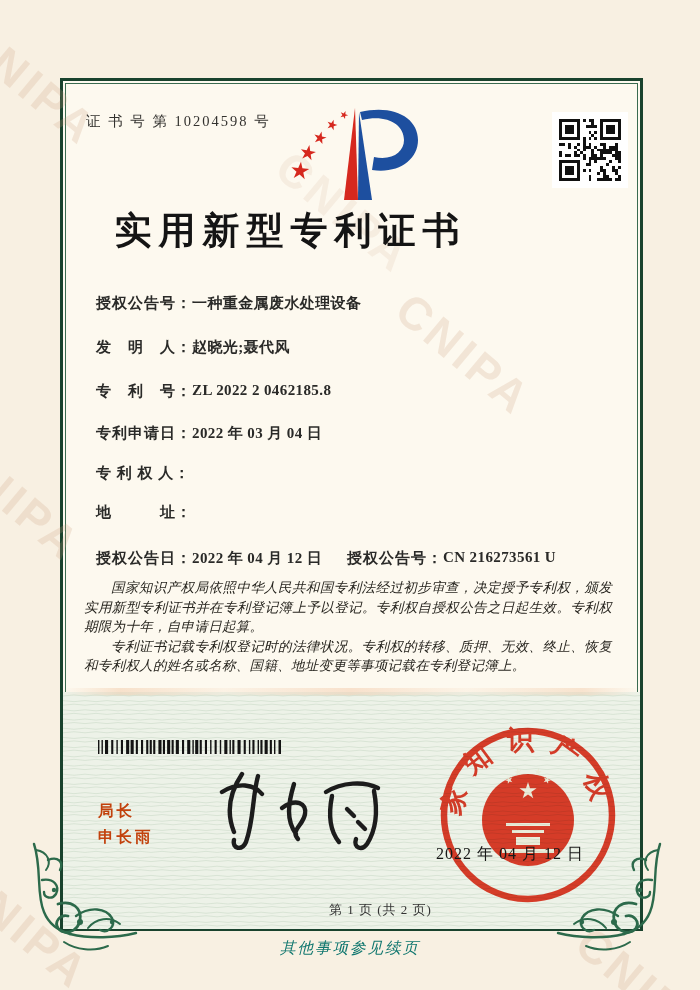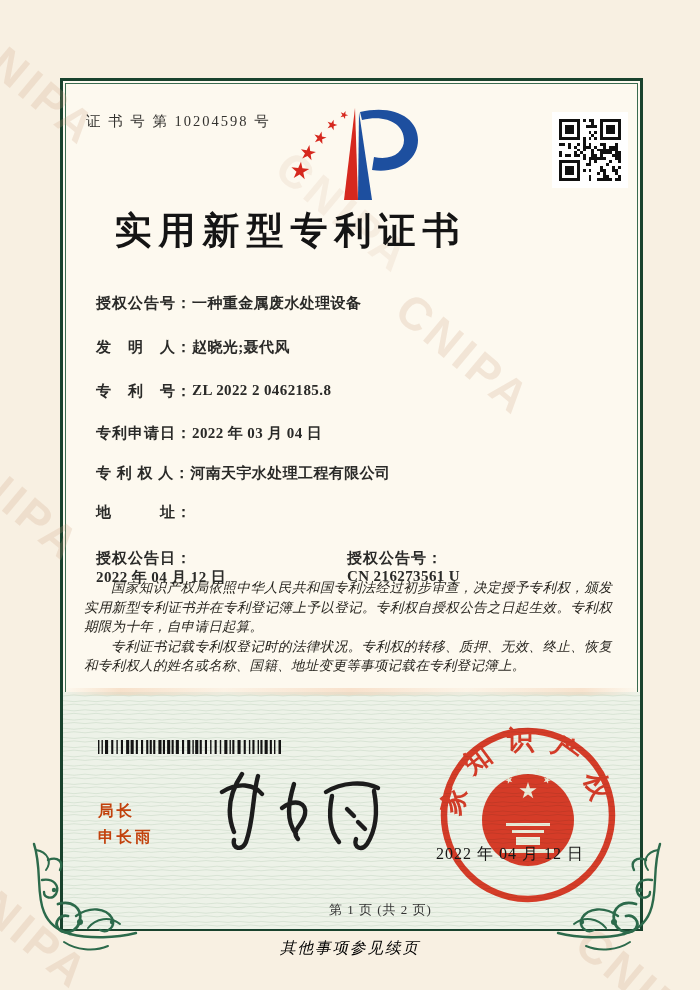--- a/index.html
+++ b/index.html
@@ -24,34 +24,34 @@
   .logo{position:absolute;left:286px;top:104px;z-index:3;}
   .qrbox{position:absolute;left:552px;top:112px;width:76px;height:76px;background:#fff;z-index:3;}
   .qrbox svg{position:absolute;left:7px;top:7px;}
   .title{position:absolute;left:60px;top:206px;width:461px;text-align:center;font-size:37px;font-weight:bold;
          letter-spacing:7px;color:#141414;z-index:3;}
   .frow{position:absolute;left:96px;display:flex;align-items:flex-start;font-size:15px;font-weight:600;
         color:#2a2a28;z-index:3;}
   .flabel{white-space:pre;letter-spacing:1px;flex:none;}
   .fvalue{letter-spacing:.4px;}
   .addr-val{width:400px;word-break:break-all;line-height:21px;}
-  .pair{position:absolute;top:0;display:flex;flex-direction:column;}
+  .pair{position:absolute;top:0;display:flex;}
   .body-text{position:absolute;left:84px;top:578px;width:528px;z-index:3;color:#27251f;
       font-family:"DejaVu Serif","Liberation Serif",serif;font-style:italic;font-size:13.5px;
       line-height:19.5px;letter-spacing:.3px;text-align:justify;}
   .body-text p{margin:0;text-indent:2em;}
   .barcode{position:absolute;left:98px;top:740px;z-index:3;}
   .director{position:absolute;left:98px;z-index:3;font-family:Liberation Serif, serif;
       font-weight:600;font-size:15.5px;letter-spacing:3px;color:#c2410c;}
   .sig{position:absolute;left:208px;top:760px;z-index:3;}
   .seal{position:absolute;left:438px;top:725px;z-index:3;mix-blend-mode:multiply;}
   .seal-date{position:absolute;left:436px;top:844px;font-size:16px;letter-spacing:1px;color:#171717;z-index:4;}
   .page-ind{position:absolute;left:60px;top:901px;width:641px;text-align:center;font-size:13px;
       letter-spacing:1px;color:#333;z-index:3;}
-  .footer-note{position:absolute;left:0;top:938px;width:700px;text-align:center;z-index:3;color:#000000;
+  .footer-note{position:absolute;left:0;top:938px;width:700px;text-align:center;z-index:3;color:#0f766e;
       font-family:"DejaVu Serif","Liberation Serif",serif;font-style:italic;font-size:15.5px;letter-spacing:2px;}
   .flourish{position:absolute;z-index:4;}
   .fl-left{left:28px;top:842px;}
   .fl-right{left:554px;top:842px;transform:scaleX(-1);}
   .hidden-defs{position:absolute;width:0;height:0;overflow:hidden;}
 </style>
 </head>
 <body>
 
 <div class="page">
@@ -371,21 +371,20 @@
   <div class="frow" style="top:382px;">
     <span class="flabel">专　利　号：</span>
     <span class="fvalue">ZL 2022 2 0462185.8</span>
   </div>
   <div class="frow" style="top:424px;">
     <span class="flabel">专利申请日：</span>
     <span class="fvalue">2022 年 03 月 04 日</span>
   </div>
   <div class="frow" style="top:464px;">
     <span class="flabel">专 利 权 人：</span>
-    <span class="fvalue">河南天宇水处理工程有限公司</span>
   </div>
   <div class="frow" style="top:503px;">
     <span class="flabel">地　　　址：</span>
   </div>
   <div class="frow" style="top:549px;left:0;width:700px;">
     <span class="pair" style="left:96px;">
       <span class="flabel">授权公告日：</span>
       <span class="fvalue">2022 年 04 月 12 日</span>
     </span>
     <span class="pair" style="left:347px;">

